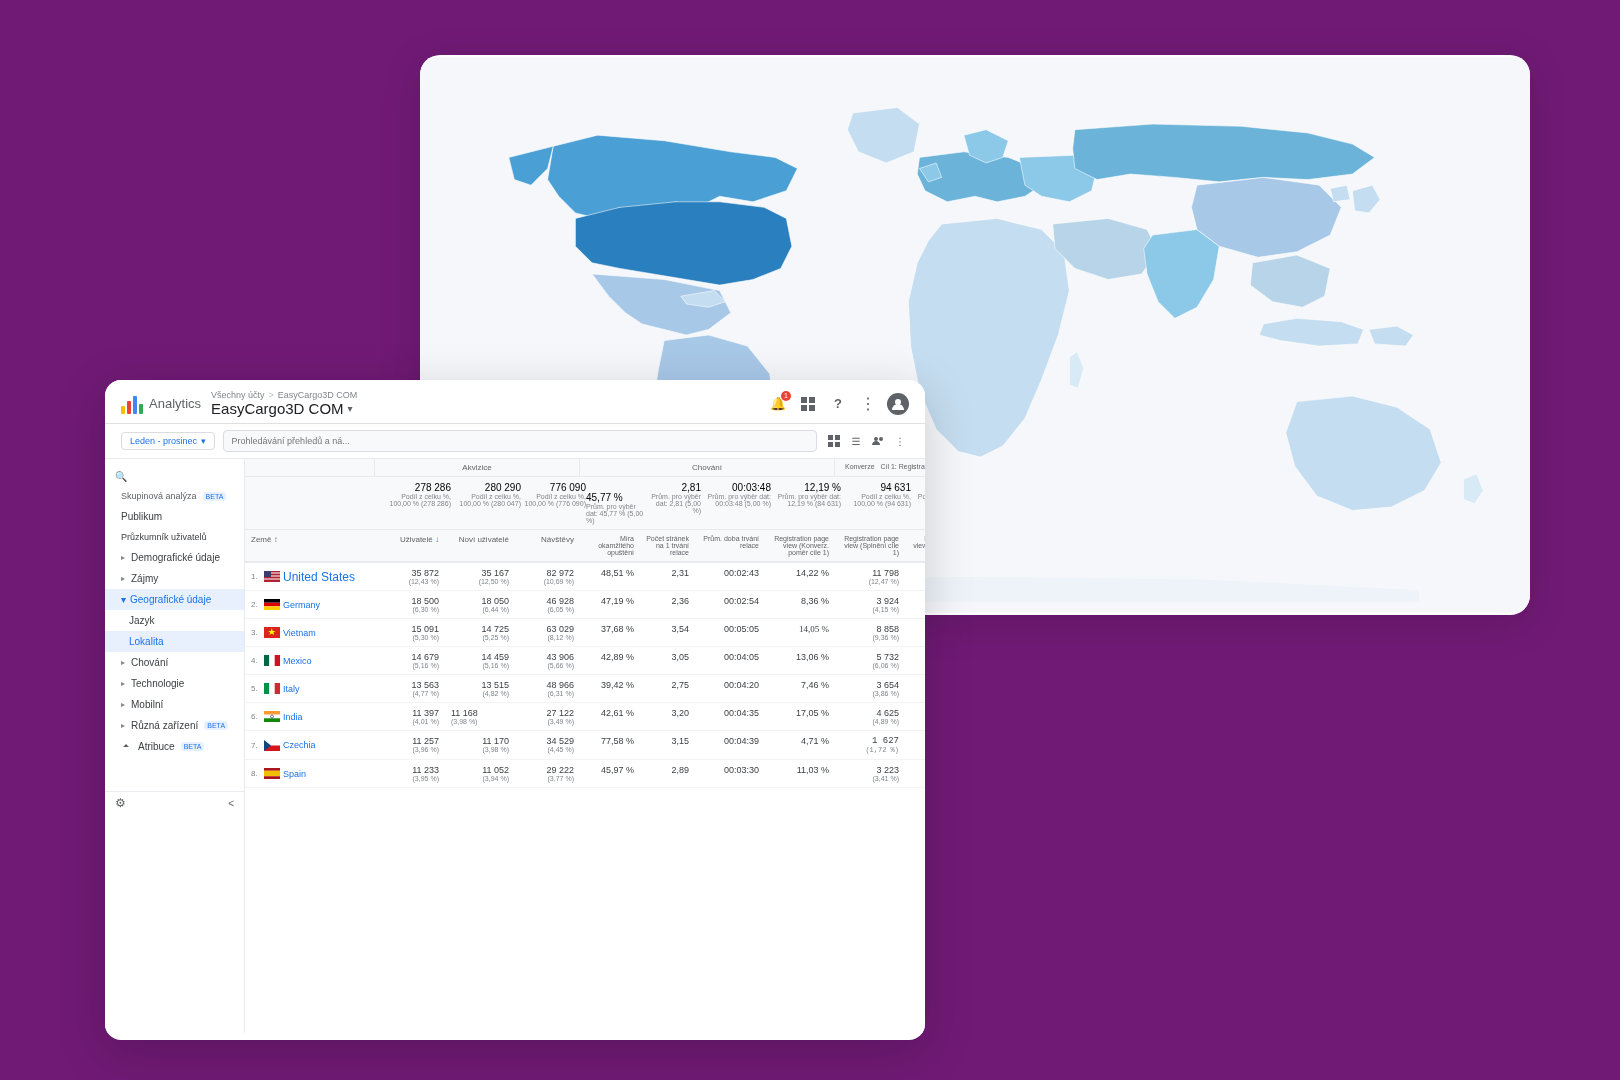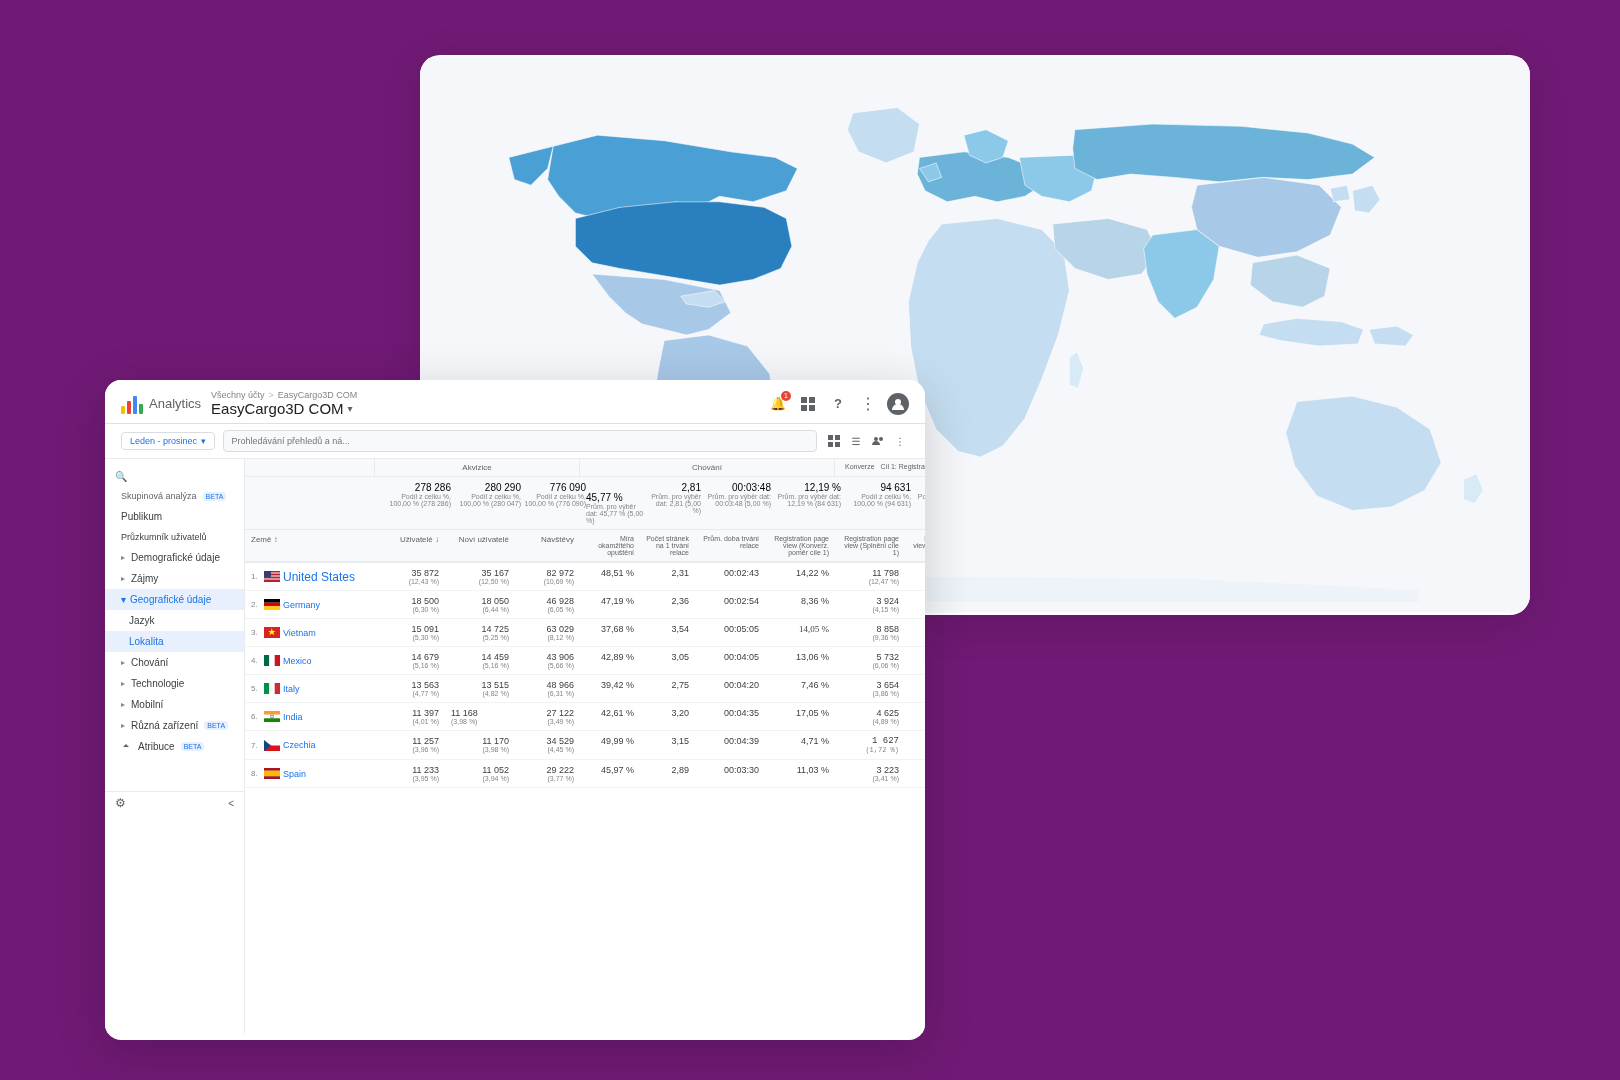--- a/index.html
+++ b/index.html
@@ -765,21 +765,21 @@
       <div style="font-size:7px;color:#80868b;">(3,96 %)</div>
     </div>
     <div style="padding:5px 6px;text-align:right;">
       <div style="font-size:9px;">11 170</div>
       <div style="font-size:7px;color:#80868b;">(3,98 %)</div>
     </div>
     <div style="padding:5px 6px;text-align:right;">
       <div style="font-size:9px;">34 529</div>
       <div style="font-size:7px;color:#80868b;">(4,45 %)</div>
     </div>
-    <div style="padding:5px 6px;text-align:right;">49,99 %</div>
+    <div style="padding:5px 6px;text-align:right;">77,58 %</div>
     <div style="padding:5px 6px;text-align:right;">3,15</div>
     <div style="padding:5px 6px;text-align:right;">00:04:39</div>
     <div style="padding:5px 6px;text-align:right;">4,71 %</div>
     <div style="padding:5px 6px;text-align:right;font-family:Liberation Mono, monospace;">
       <div style="font-size:9px;">1 627</div>
       <div style="font-size:7px;color:#80868b;">(1,72 %)</div>
     </div>
     <div style="padding:5px 6px;text-align:right;">
       <div style="font-size:8px;">16 270,00 Kč</div>
       <div style="font-size:7px;color:#80868b;">(1,72 %</div>

